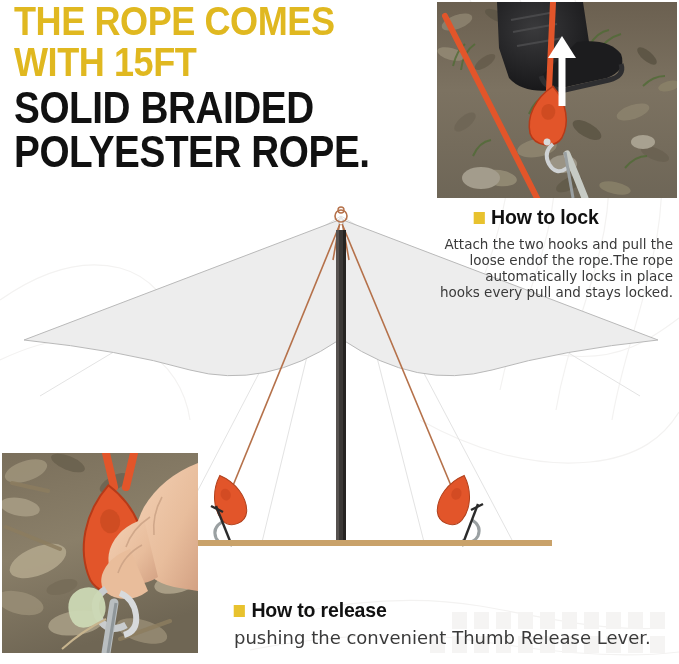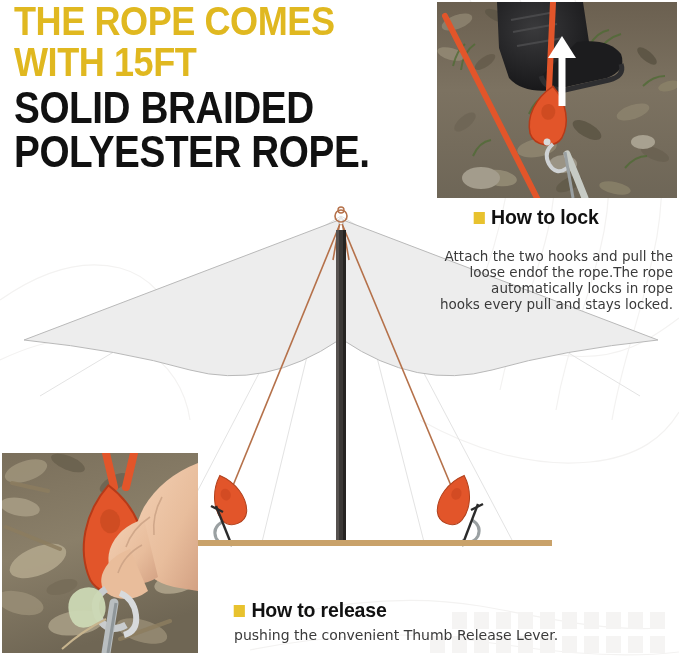--- a/index.html
+++ b/index.html
@@ -60,23 +60,23 @@
   #cap-release .cap-head{justify-content:flex-start;padding-left:14px;}
   .bullet{
     width:12px;height:12px;background:#e8c22e;flex:0 0 auto;display:inline-block;
     position:relative;top:1px;
   }
   .cap-body{
     font-family:"DejaVu Sans", sans-serif;
     font-size:13.5px;
     color:#3a3a3a;
     line-height:1.18;
-    margin-top:20px;
-  }
-  #cap-release .cap-body{font-size:14px;margin-top:5px;padding-left:28px;}
+    margin-top:8px;
+  }
+  #cap-release .cap-body{font-size:18px;margin-top:5px;padding-left:28px;}
   .cap-body div{white-space:nowrap;}
 </style>
 </head>
 <body>
 
 <div id="page">
 
   <svg class="watermark" width="679" height="664" viewBox="0 0 679 664">
     <g fill="none" stroke="#f3f2f1" stroke-width="1.2">
       <path d="M470,0 C500,60 520,120 505,200 C492,270 470,300 460,360"></path>
@@ -322,21 +322,21 @@
   </svg>
 
   <div class="caption" id="cap-lock">
     <div class="cap-head">
       <span class="bullet"></span>
       <span>How to lock</span>
     </div>
     <div class="cap-body">
       <div>Attach the two hooks and pull  the</div>
       <div>loose endof the rope.The rope</div>
-      <div>automatically locks in rope</div>
+      <div>automatically locks in place</div>
       <div>hooks every pull and stays locked.</div>
     </div>
   </div>
 
   <div class="caption" id="cap-release">
     <div class="cap-head">
       <span class="bullet"></span>
       <span>How to release</span>
     </div>
     <div class="cap-body">

